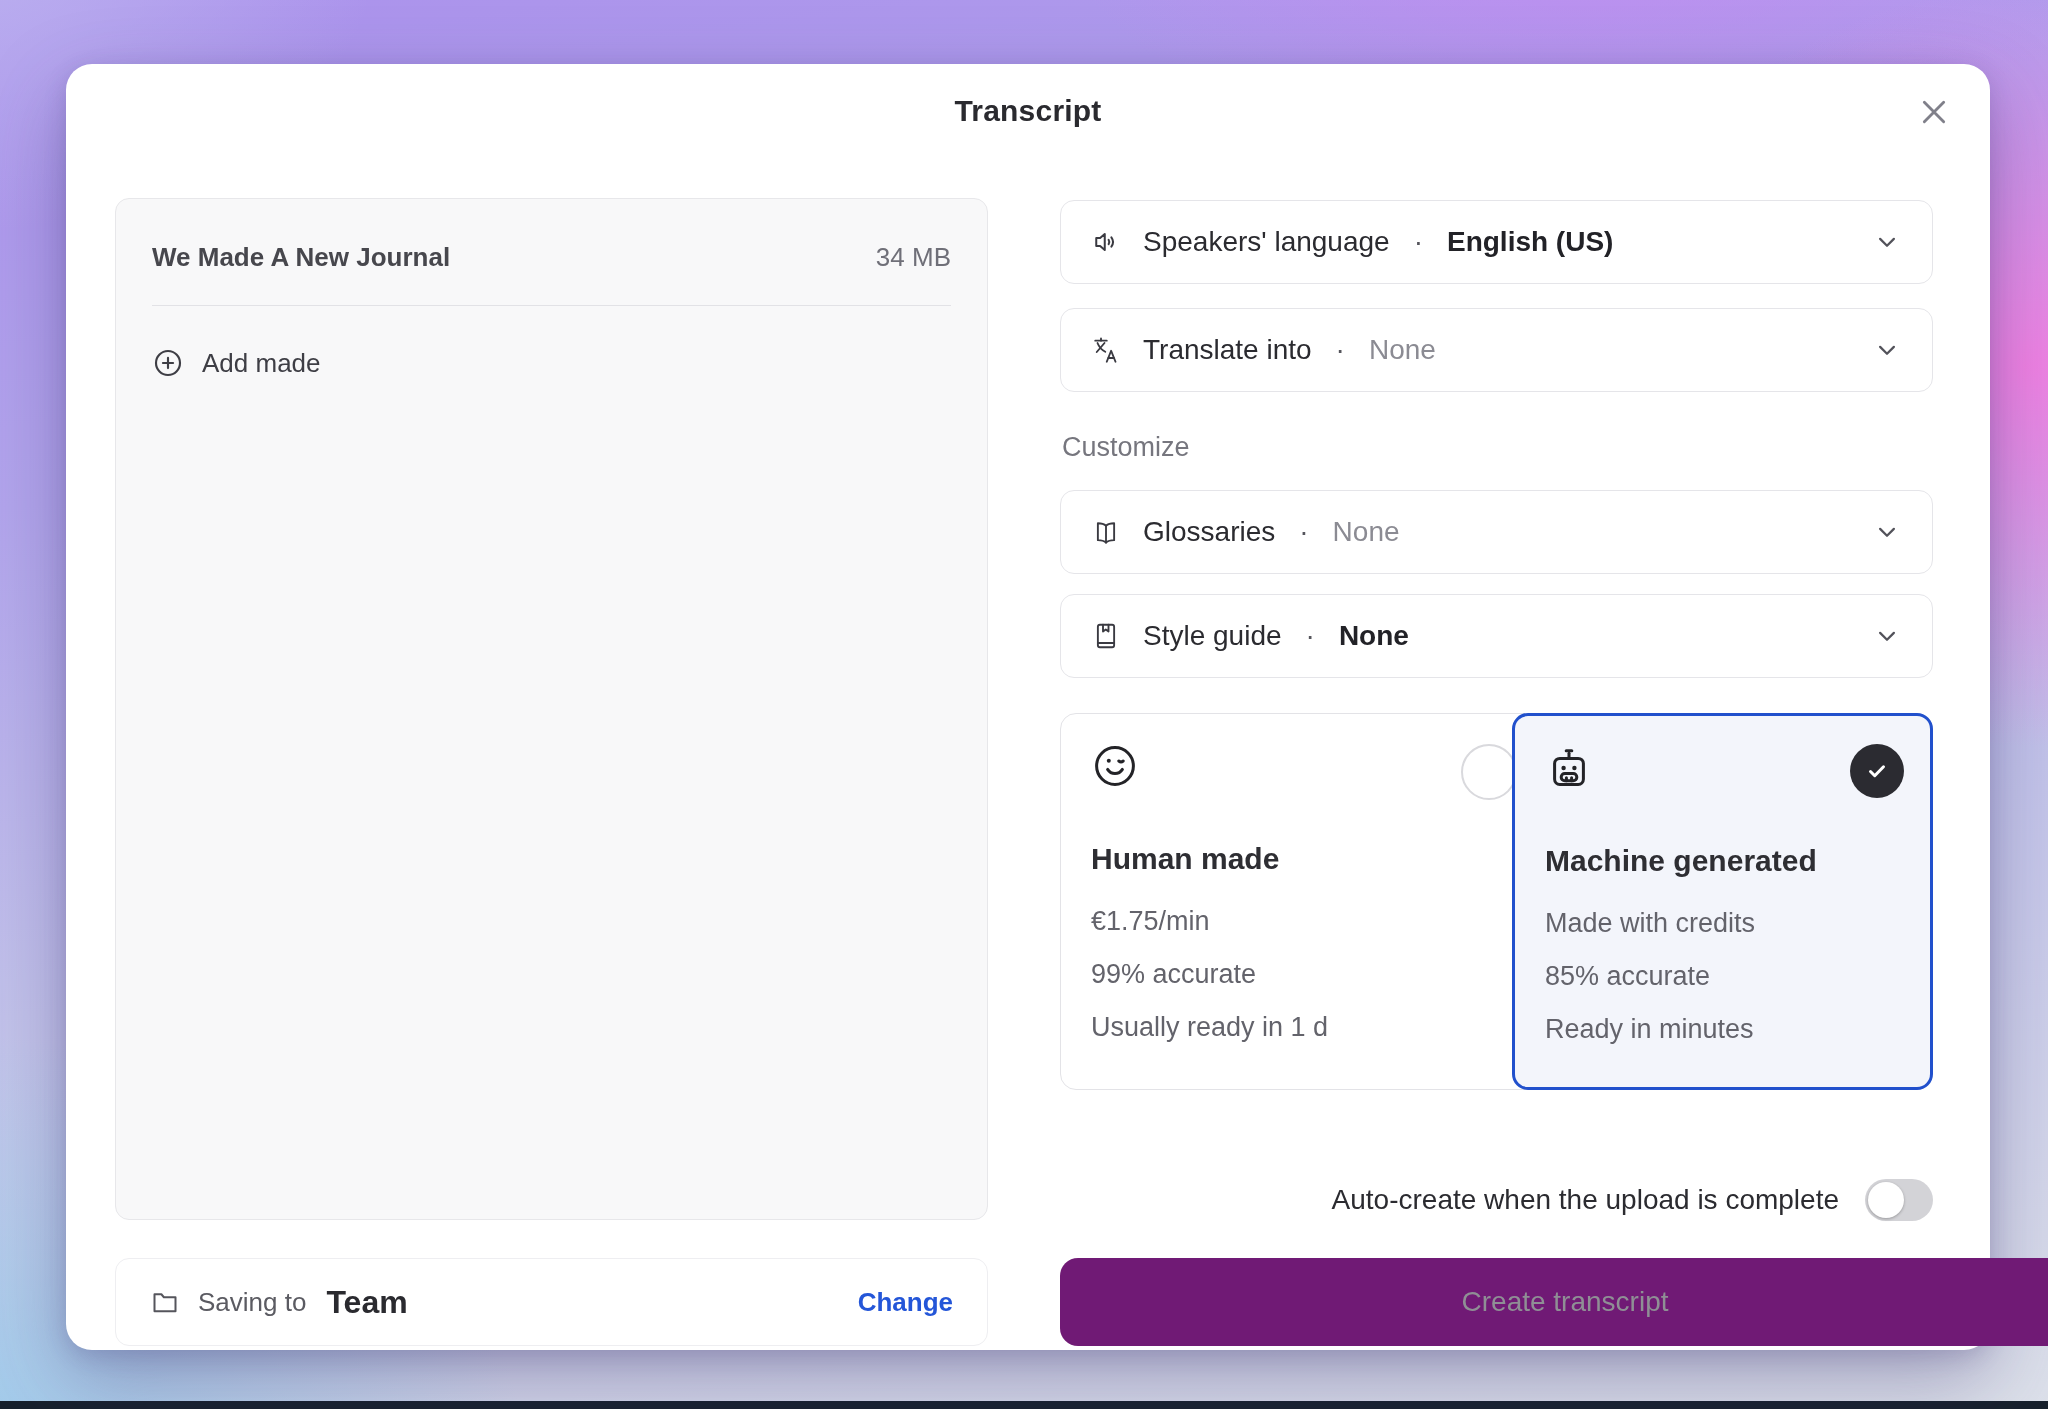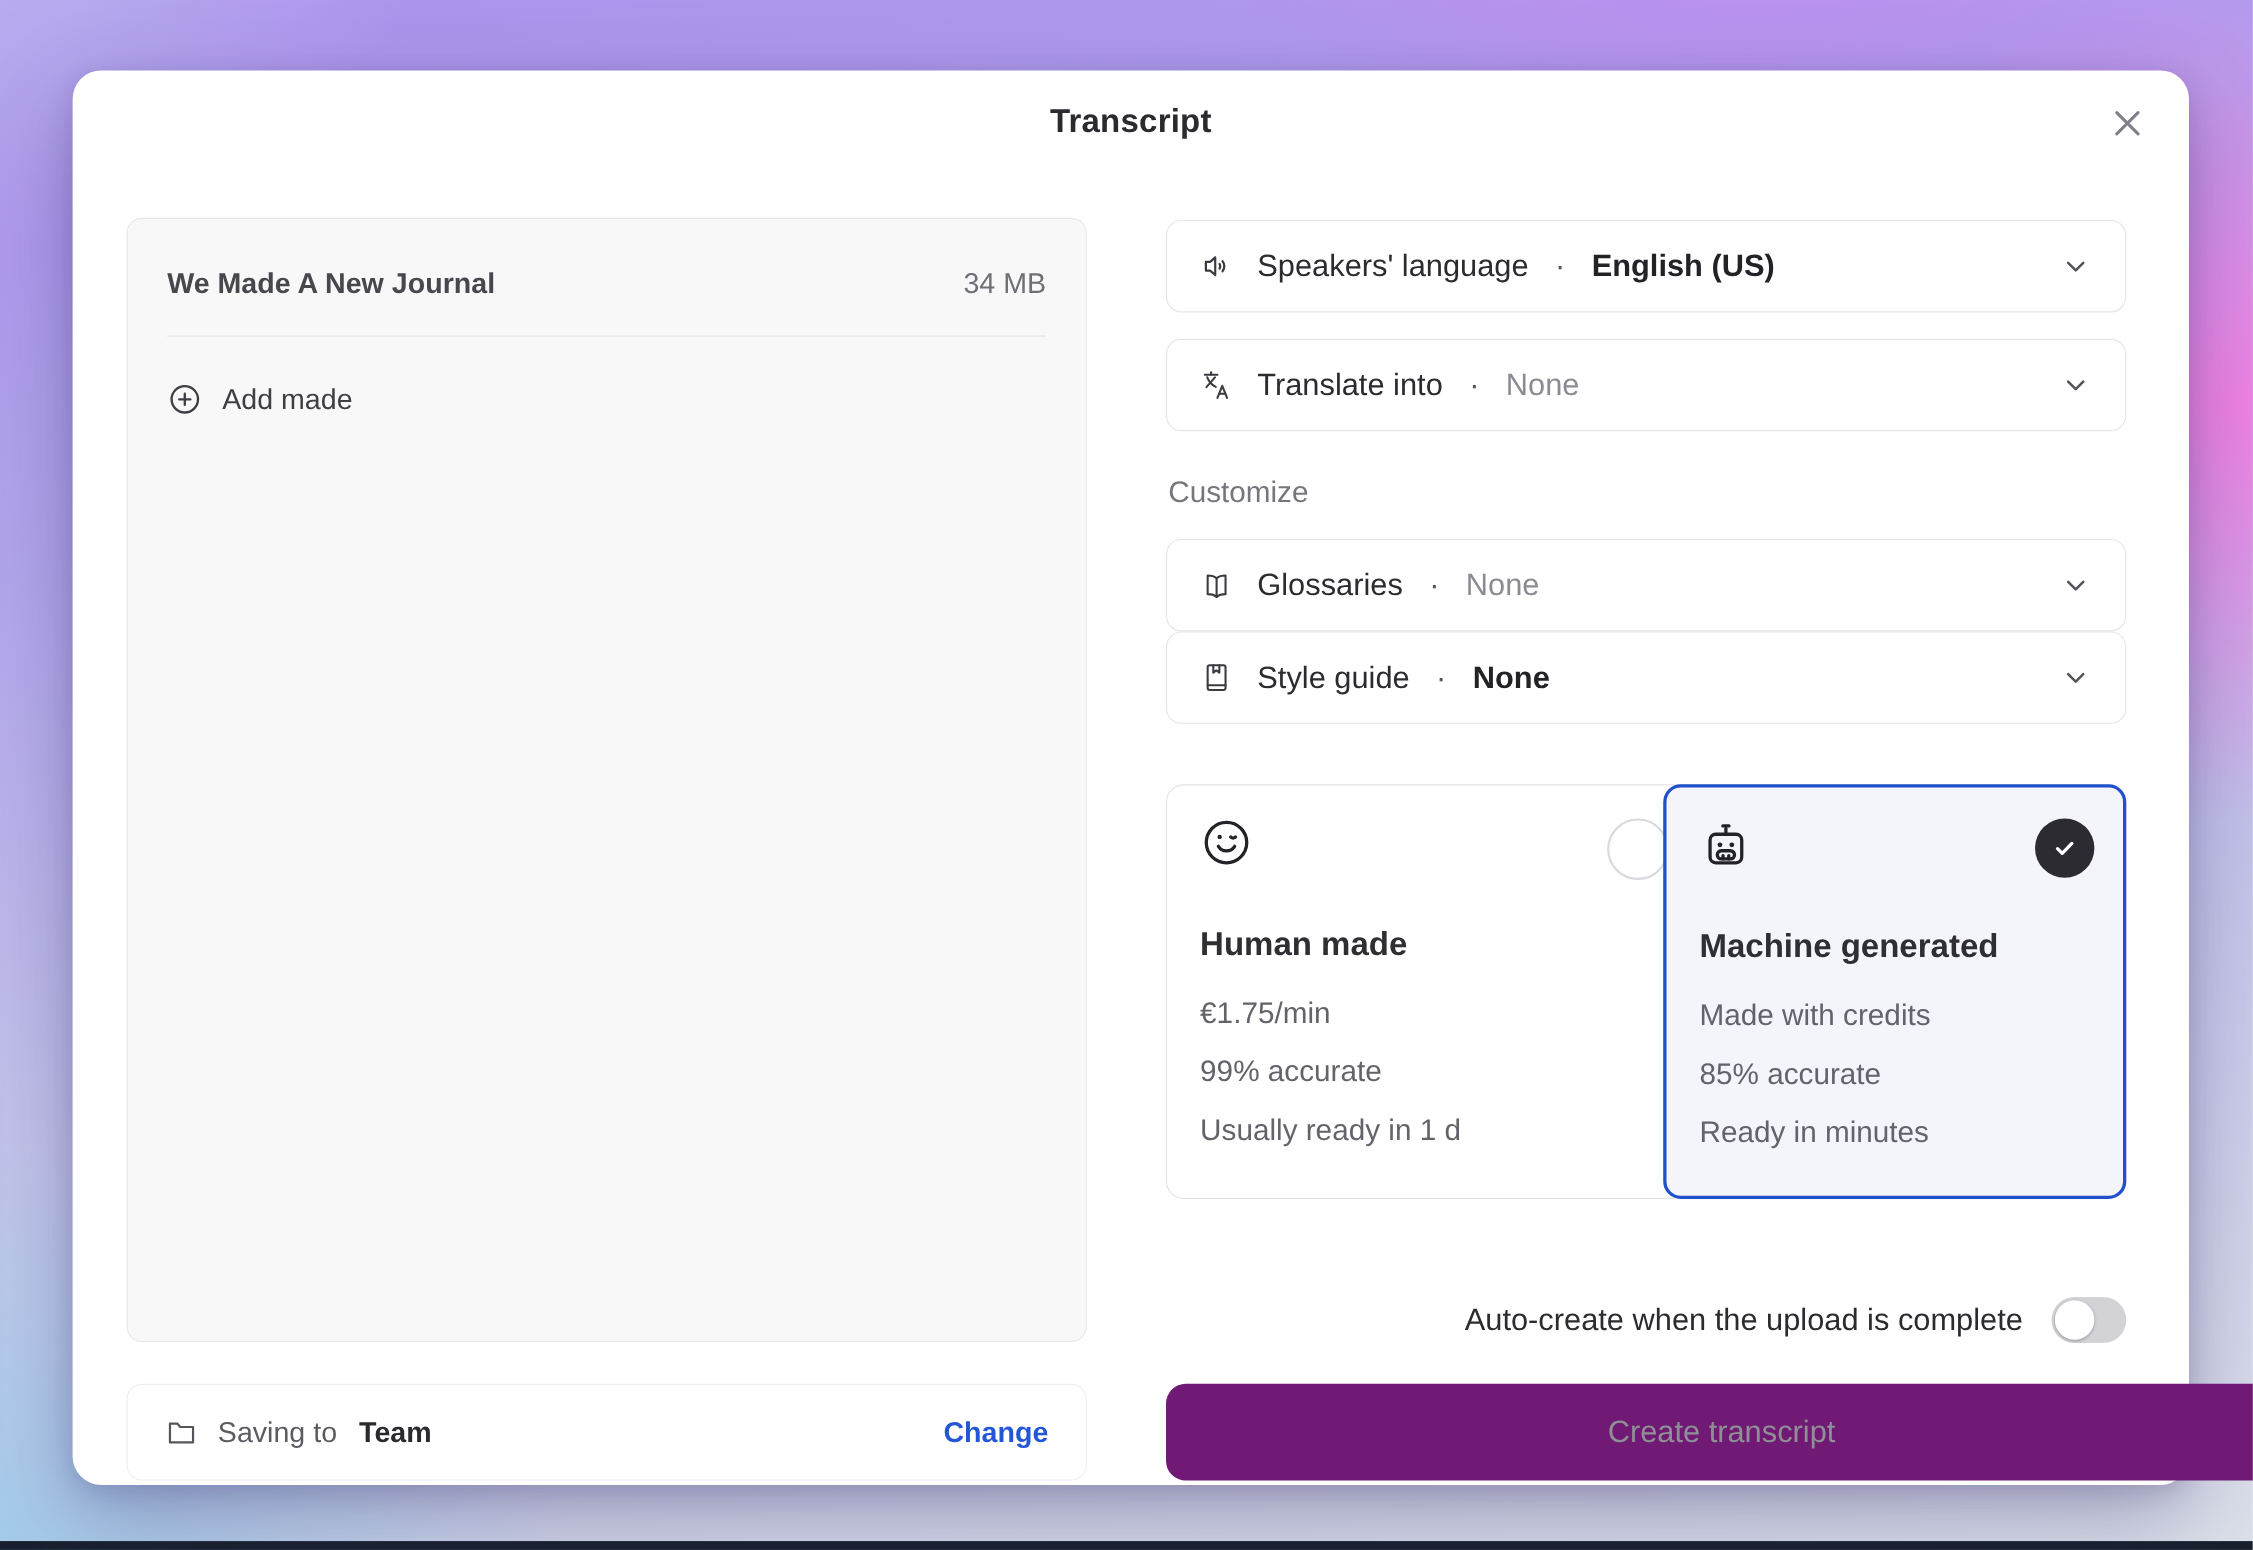--- a/index.html
+++ b/index.html
@@ -57,39 +57,39 @@
   }
   .progress-fill { height:100%; background:#1d49cb; border-radius:9px; }
   .progress-label { position:absolute; left:36px; top:94px; font-size:26px; font-weight:500; color:#35353b; }
 
   .save-row {
     position:absolute; left:49px; top:1194px; width:873px; height:88px;
     background:#ffffff; border:1.5px solid #eeeef1; border-radius:14px;
     display:flex; align-items:center; padding:0 34px; gap:18px;justify-content:center;
   }
   .save-prefix { font-size:26px; color:#5b5b62; }
-  .save-folder { font-size:26px; font-weight:700; color:#2a2a2f; margin-left:2px; }
+  .save-folder { font-size:32px; font-weight:700; color:#2a2a2f; margin-left:2px; }
   .change-link { margin-left:auto; font-size:26px; font-weight:700; color:#2456d8; background:none; border:none; cursor:pointer; font-family:inherit; }
 
   
   .dd {
     position:absolute; left:994px; width:873px; height:84px;
     background:#fff; border:1.5px solid #e5e5e9; border-radius:14px;
     display:flex; align-items:center; padding:0 30px; gap:22px;
     cursor:pointer; font-family:inherit; text-align:left;
   }
   .dd .dd-icon { flex:0 0 auto; color:#3a3a41; display:flex; }
   .dd-label { font-size:28px; font-weight:500; color:#2b2b30; }
   .dd-sep { font-size:28px; color:#55555c; margin:0 2px; }
   .dd-value-muted { font-size:28px; color:#8b8b93; }
   .dd-value-strong { font-size:28px; font-weight:700; color:#222227; }
   .dd-chevron { margin-left:auto; color:#52525a; display:flex; }
   .dd-lang { top:136px; } .dd-translate { top:244px; }
   .customize-heading { position:absolute; left:996px; top:368px; font-size:27px; color:#76767e; }
-  .dd-glossaries { top:426px; } .dd-style { top:510px; }
+  .dd-glossaries { top:426px; } .dd-style { top:530px; }
 
   .plan-card {
     position:absolute; top:649px; height:377px; background:#fff;
     border:1.5px solid #e3e3e7; border-radius:16px; cursor:pointer;
   }
   .plan-human { left:994px; width:486px;padding-left:37px; }
   .plan-machine { left:1446px; width:421px; background:#f3f5fb; border:3px solid #2150cc; }
   .plan-icon { position:absolute; left:30px; top:28px; color:#232327; display:flex; }
   .plan-radio {
     position:absolute; right:28px; top:30px; width:56px; height:56px;

